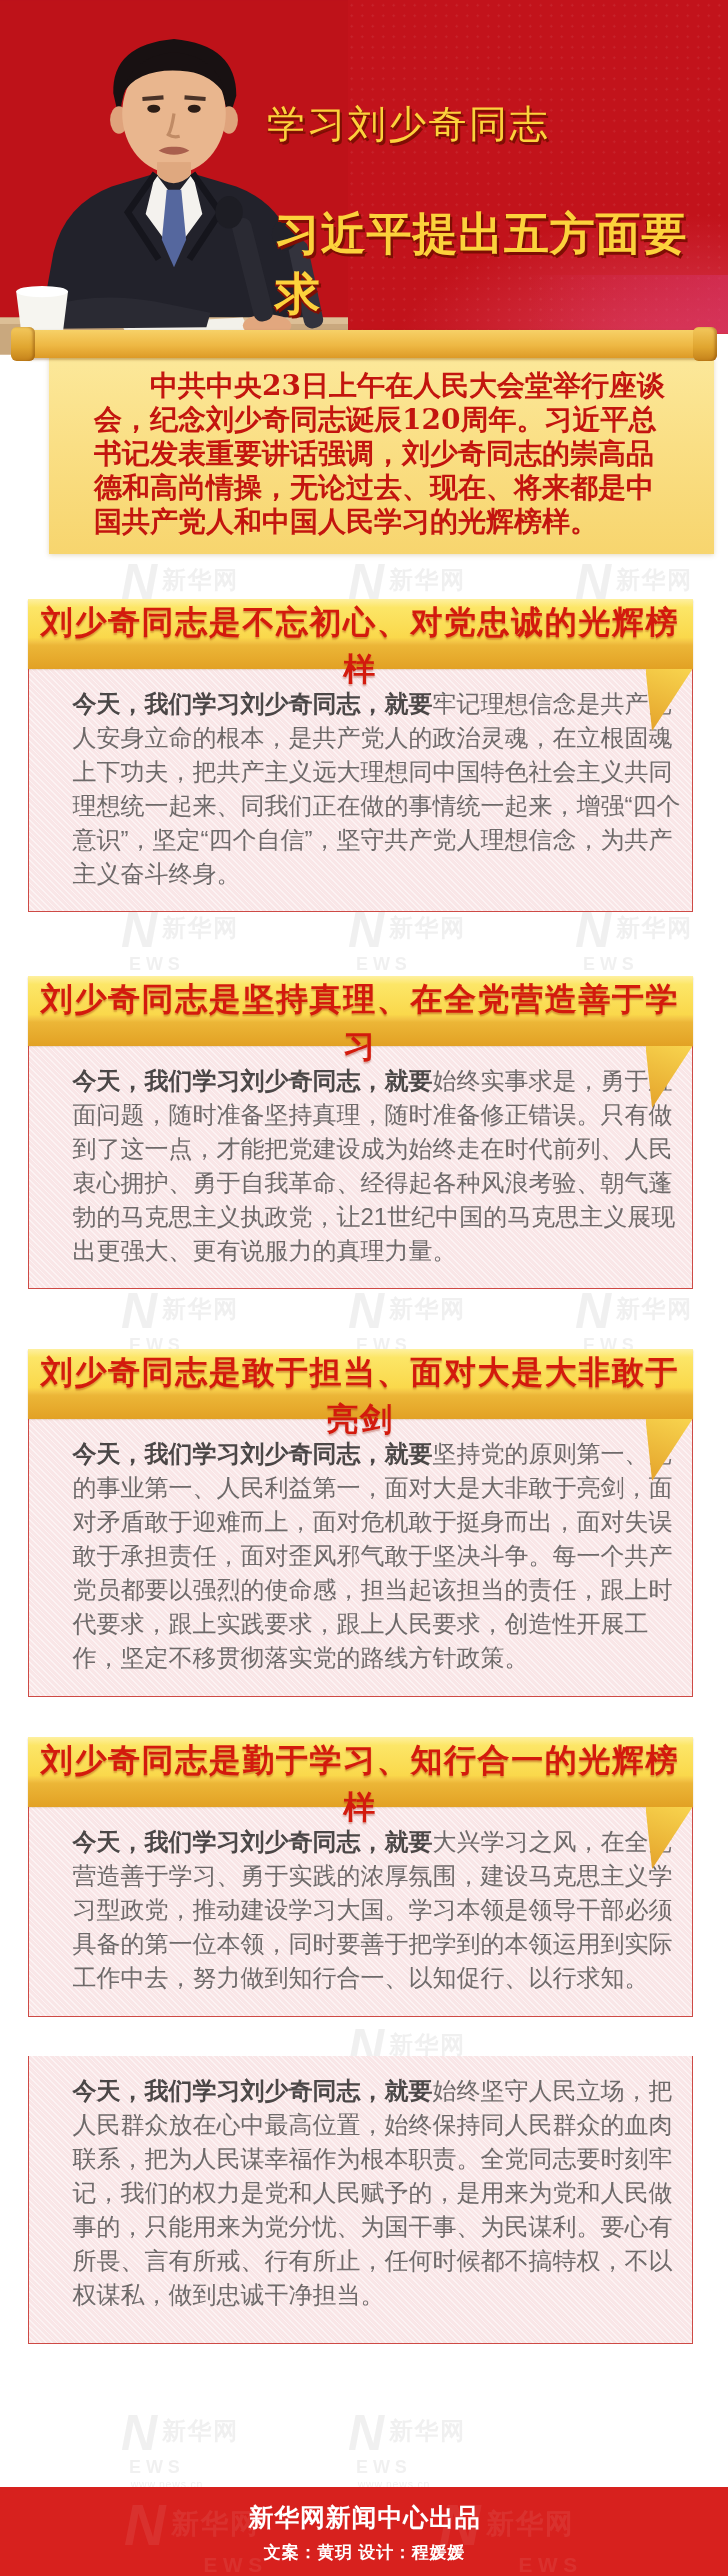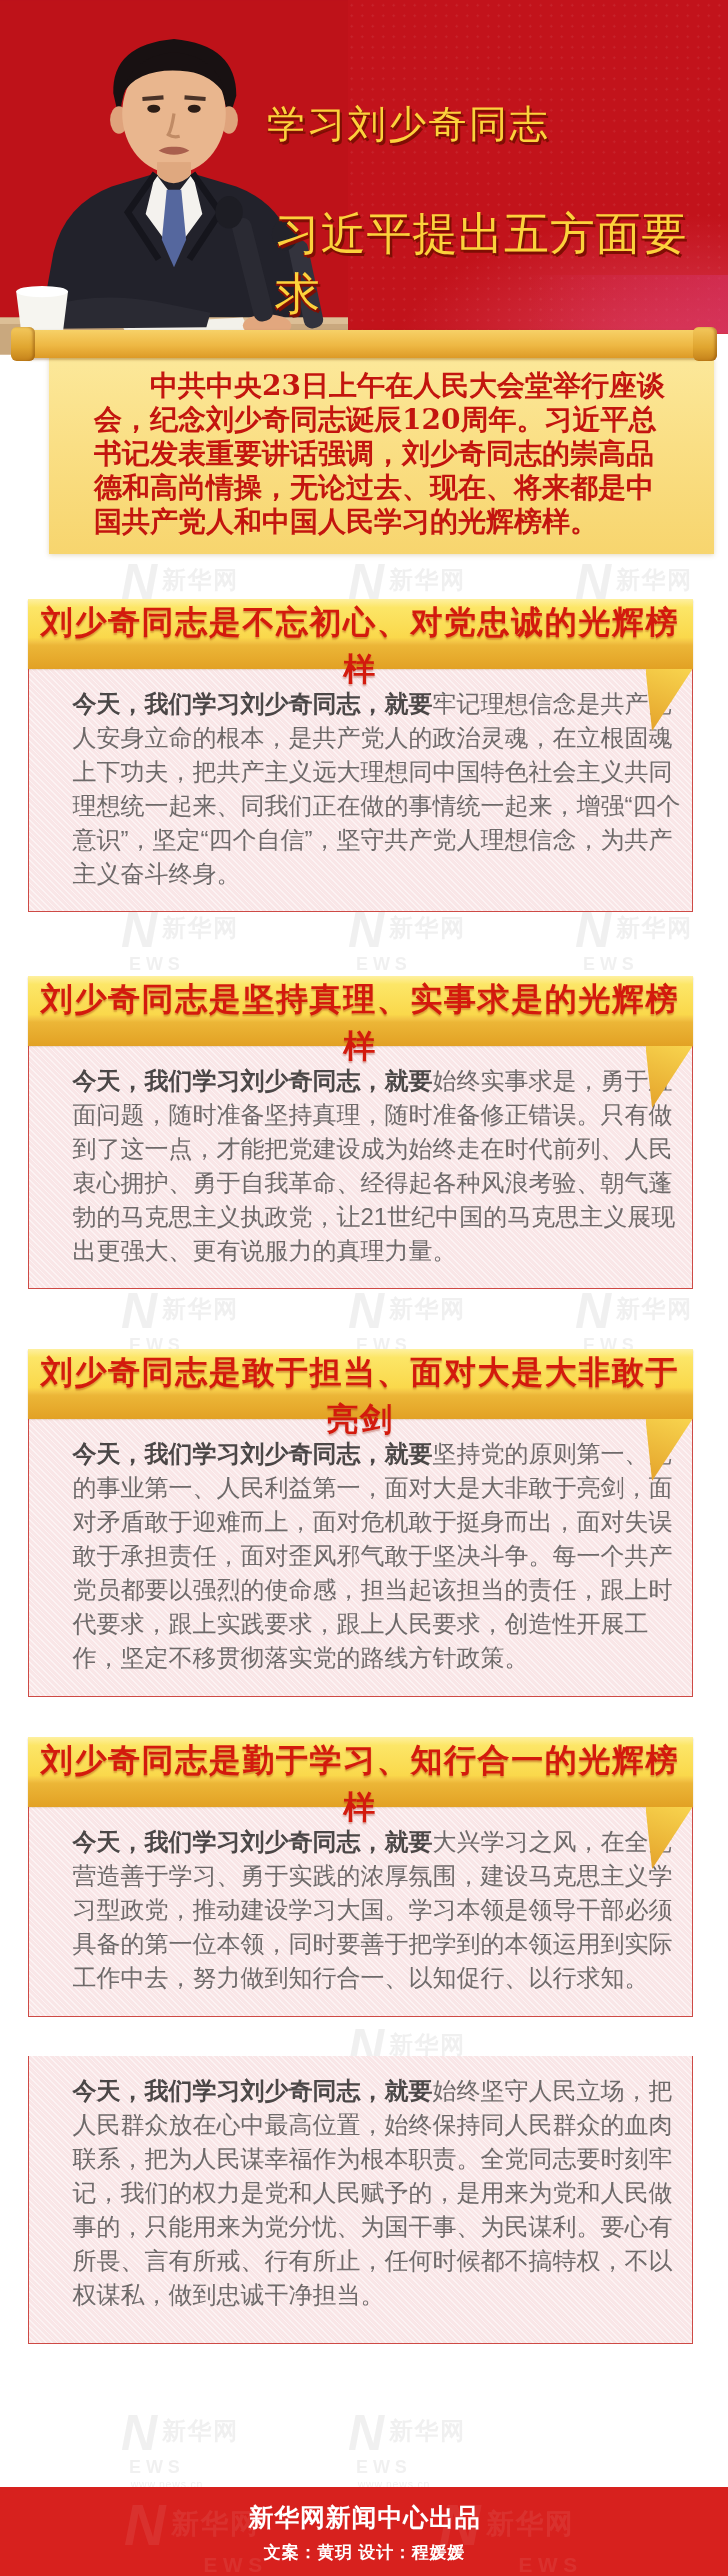--- a/index.html
+++ b/index.html
@@ -22,21 +22,21 @@
           background-image:radial-gradient(rgba(255,255,255,.07) 1px,rgba(0,0,0,0) 1.1px);
           background-size:10.5px 10.5px;}
   .banner .glow{position:absolute;right:0;bottom:0;width:340px;height:121px;
           background:radial-gradient(ellipse at 85% 120%,rgba(240,95,135,.55),rgba(240,95,135,0) 70%);}
   .banner .glow2{position:absolute;right:0;top:275px;width:202px;height:58px;
           background:linear-gradient(90deg,rgba(214,52,107,0),rgba(214,52,107,.5));}
   .photo{position:absolute;left:0;top:0;z-index:2;}
   .title1{position:absolute;left:267px;top:99px;z-index:3;font-size:38px;font-weight:normal;
           letter-spacing:2.4px;color:#fcd23c;
           text-shadow:2.4px 3.2px 0 #7e0e04,0.8px 0.8px 0 #8e1404,-0.8px 1.6px 0 #8e1404;}
-  .title2{position:absolute;left:275px;top:204px;z-index:3;font-size:45px;font-weight:normal;
+  .title2{position:absolute;left:275px;top:204px;z-index:3;font-size:45px;font-weight:bold;
           letter-spacing:0.8px;color:#fcd23c;
           text-shadow:2.4px 3.2px 0 #7e0e04,0.8px 0.8px 0 #8e1404,-0.8px 1.6px 0 #8e1404;}
 
   
   .scroll-bar{position:absolute;left:24px;top:330px;width:680px;height:27.5px;z-index:4;
           background:linear-gradient(180deg,#f7d167 0%,#eeb844 55%,#dd9a26 100%);
           border-radius:2.4px;box-shadow:0 1.6px 2.4px rgba(120,70,0,.35);}
   .scroll-bar .cap{position:absolute;top:-3.2px;width:24px;height:34px;border-radius:5.7px;
           background:linear-gradient(180deg,#f3c85d 0%,#e0a52f 60%,#c4811a 100%);
           box-shadow:inset -2.4px 0 2.4px rgba(120,60,0,.4);}
@@ -189,21 +189,21 @@
       <h2>刘少奇同志是不忘初心、对党忠诚的光辉榜样</h2>
       <span class="ribbon-tail"></span>
     </div>
     <div class="sec-body" style="height:243px">
       <p><span class="lead">今天，我们学习刘少奇同志，就要</span><span>牢记理想信念是共产党人安身立命的根本，是共产党人的政治灵魂，在立根固魂上下功夫，把共产主义远大理想同中国特色社会主义共同理想统一起来、同我们正在做的事情统一起来，增强“四个意识”，坚定“四个自信”，坚守共产党人理想信念，为共产主义奋斗终身。</span></p>
     </div>
   </section>
 
   <section class="sec" style="top:976px">
     <div class="sec-header">
-      <h2>刘少奇同志是坚持真理、实事求是的光辉榜样</h2>
+      <h2>刘少奇同志是坚持真理、在全党营造善于学习</h2>
       <span class="ribbon-tail"></span>
     </div>
     <div class="sec-body" style="height:243px">
       <p><span class="lead">今天，我们学习刘少奇同志，就要</span><span>始终实事求是，勇于直面问题，随时准备坚持真理，随时准备修正错误。只有做到了这一点，才能把党建设成为始终走在时代前列、人民衷心拥护、勇于自我革命、经得起各种风浪考验、朝气蓬勃的马克思主义执政党，让21世纪中国的马克思主义展现出更强大、更有说服力的真理力量。</span></p>
     </div>
   </section>
 
   <section class="sec" style="top:1349px">
     <div class="sec-header">
       <h2>刘少奇同志是敢于担当、面对大是大非敢于亮剑</h2>

